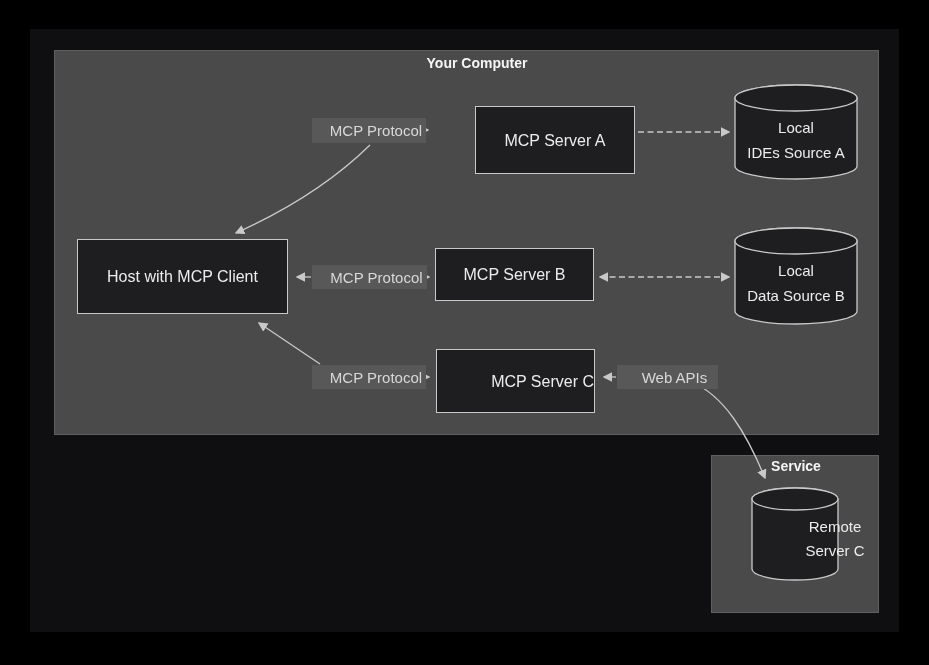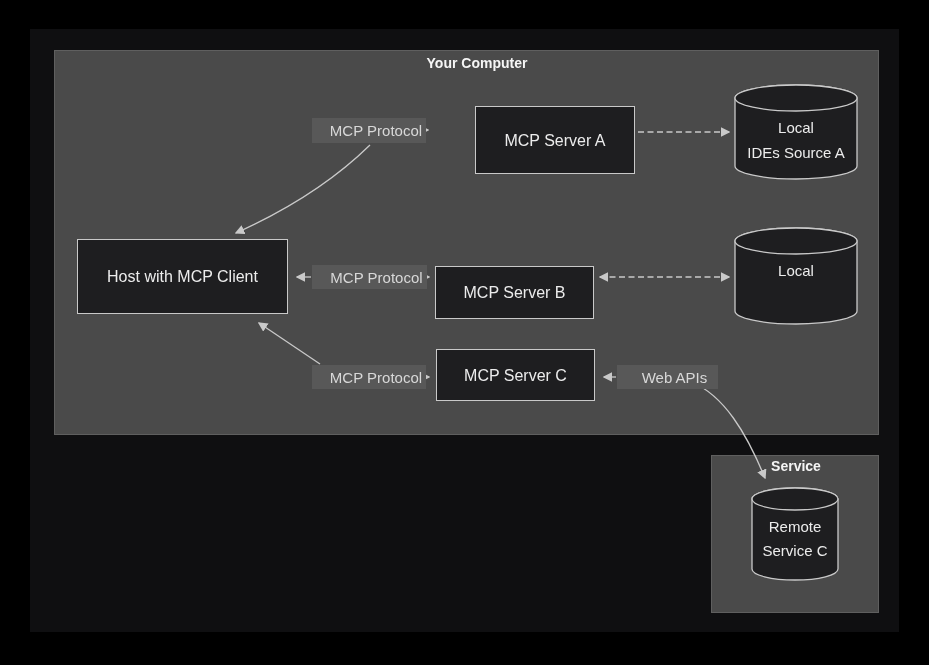--- a/index.html
+++ b/index.html
@@ -30,38 +30,38 @@
   .cyl{fill:var(--node_bg,#1e1e20);stroke:var(--node_border,#c9c9c9);stroke-width:1.3px;}
   .node{
     position:absolute;background:var(--node_bg,#1e1e20);
     border:1.5px solid var(--node_border,#c9c9c9);box-sizing:border-box;
     color:var(--node_text,#ececec);font-size:16px;line-height:25px;
     display:flex;flex-direction:column;align-items:center;justify-content:center;
     text-align:center;
   }
   .node.host{left:77px;top:239px;width:211px;height:75px;}
   .node.srvA{left:435px;top:106px;width:160px;height:68px;margin-left:40px;}
-  .node.srvB{left:435px;top:266px;width:159px;height:53px;}
-  .node.srvC{left:436px;top:349px;width:159px;height:52px;}
+  .node.srvB{left:435px;top:248px;width:159px;height:53px;}
+  .node.srvC{left:436px;top:349px;width:159px;height:64px;align-items:flex-end;}
   .edge-label{
     position:absolute;background:var(--label_bg,#585858);
     color:var(--label_text,#d8d8d8);font-size:15px;
     display:flex;align-items:center;justify-content:center;text-align:center;padding-left:14px;
   }
   .el-a{left:312px;top:118px;width:100px;height:25px;}
   .el-b{left:312px;top:265px;width:101px;height:24px;}
   .el-c{left:312px;top:365px;width:100px;height:24px;}
   .el-web{left:617px;top:365px;width:87px;height:24px;}
   .cyl-text{
     position:absolute;color:var(--node_text,#ececec);font-size:15px;line-height:25px;
     text-align:center;
   }
   .ct-a{left:735px;top:115px;width:122px;}
   .ct-b{left:735px;top:258px;width:122px;}
-  .ct-c{left:752px;top:515px;width:86px;line-height:24px;}
+  .ct-c{left:752px;top:515px;width:86px;line-height:24px;padding-left:40px;}
 </style>
 </head>
 <body>
 
 <div class="stage">
   <div class="canvas"></div>
 
   <div class="panel yc"></div>
   <div class="panel net"></div>
 
@@ -121,18 +121,19 @@
   <div class="edge-label el-b">MCP Protocol</div>
   <div class="edge-label el-c">MCP Protocol</div>
   <div class="edge-label el-web">Web APIs</div>
 
   <div class="cyl-text ct-a">
     <div>Local</div>
     <div>IDEs Source A</div>
   </div>
   <div class="cyl-text ct-b">
     <div>Local</div>
+    <div>Data Source B</div>
   </div>
   <div class="cyl-text ct-c">
     <div>Remote</div>
-    <div>Service C</div>
+    <div>Server C</div>
   </div>
 </div>
 
 </body></html>

